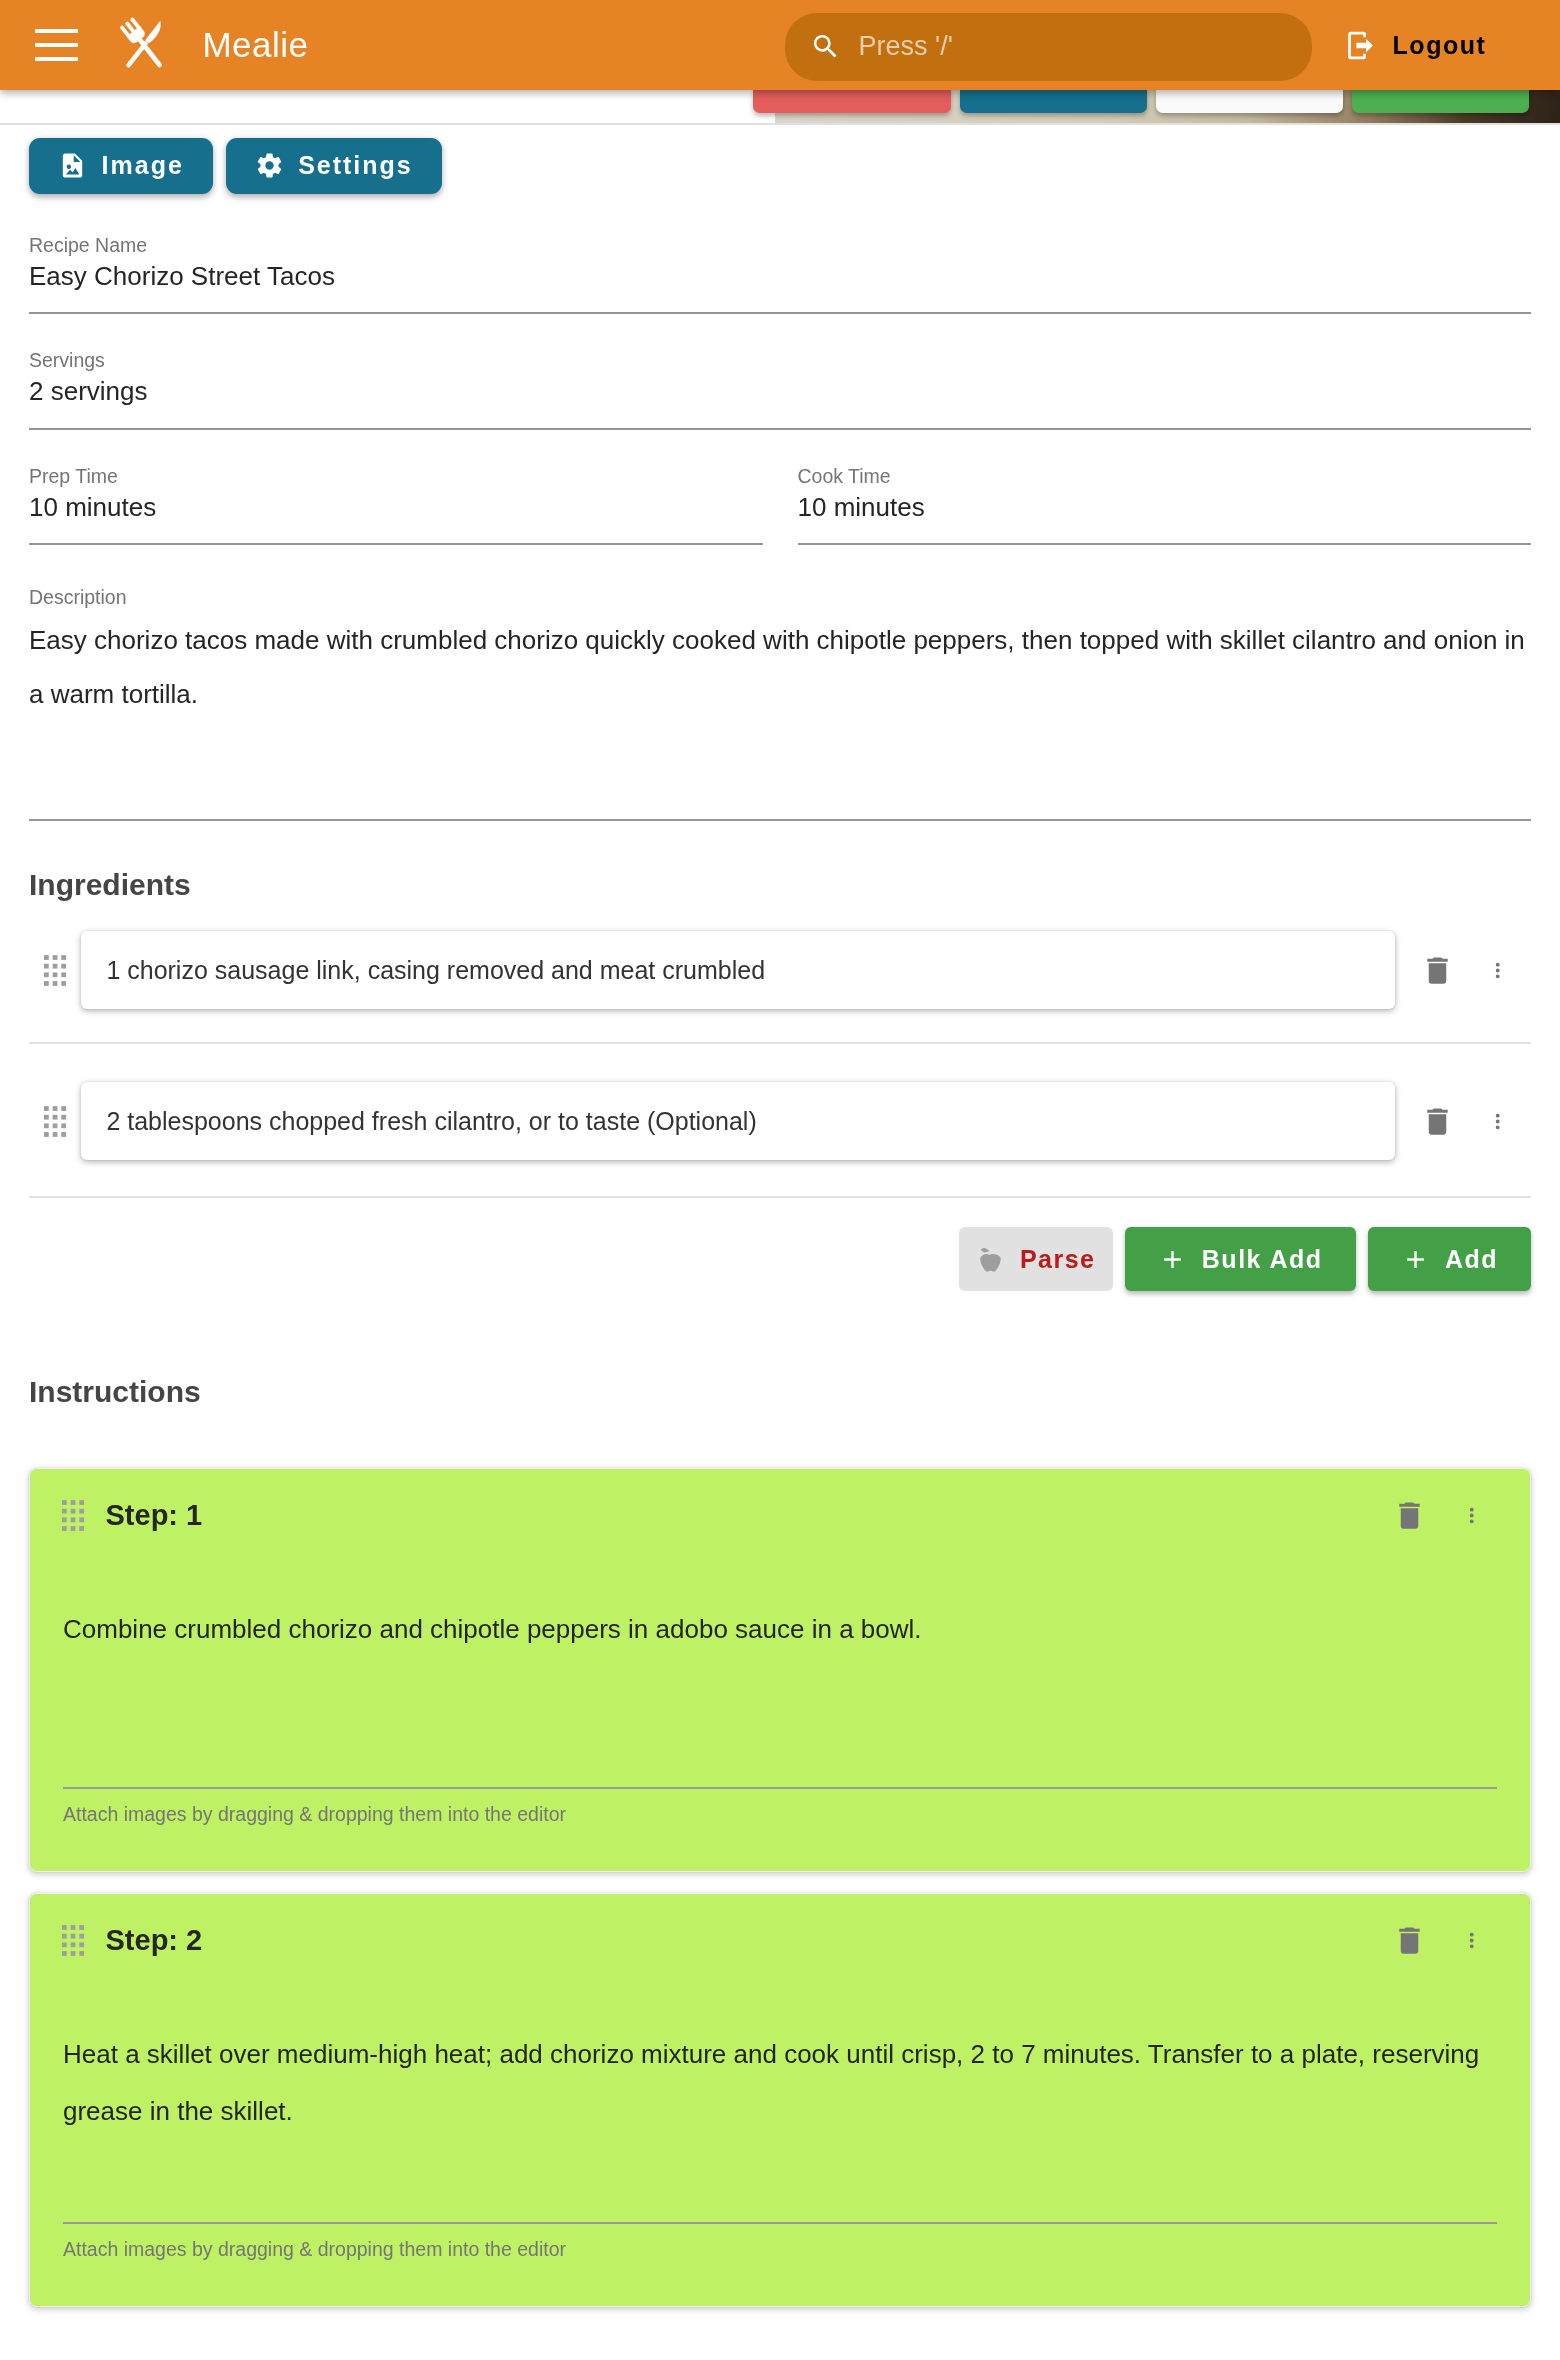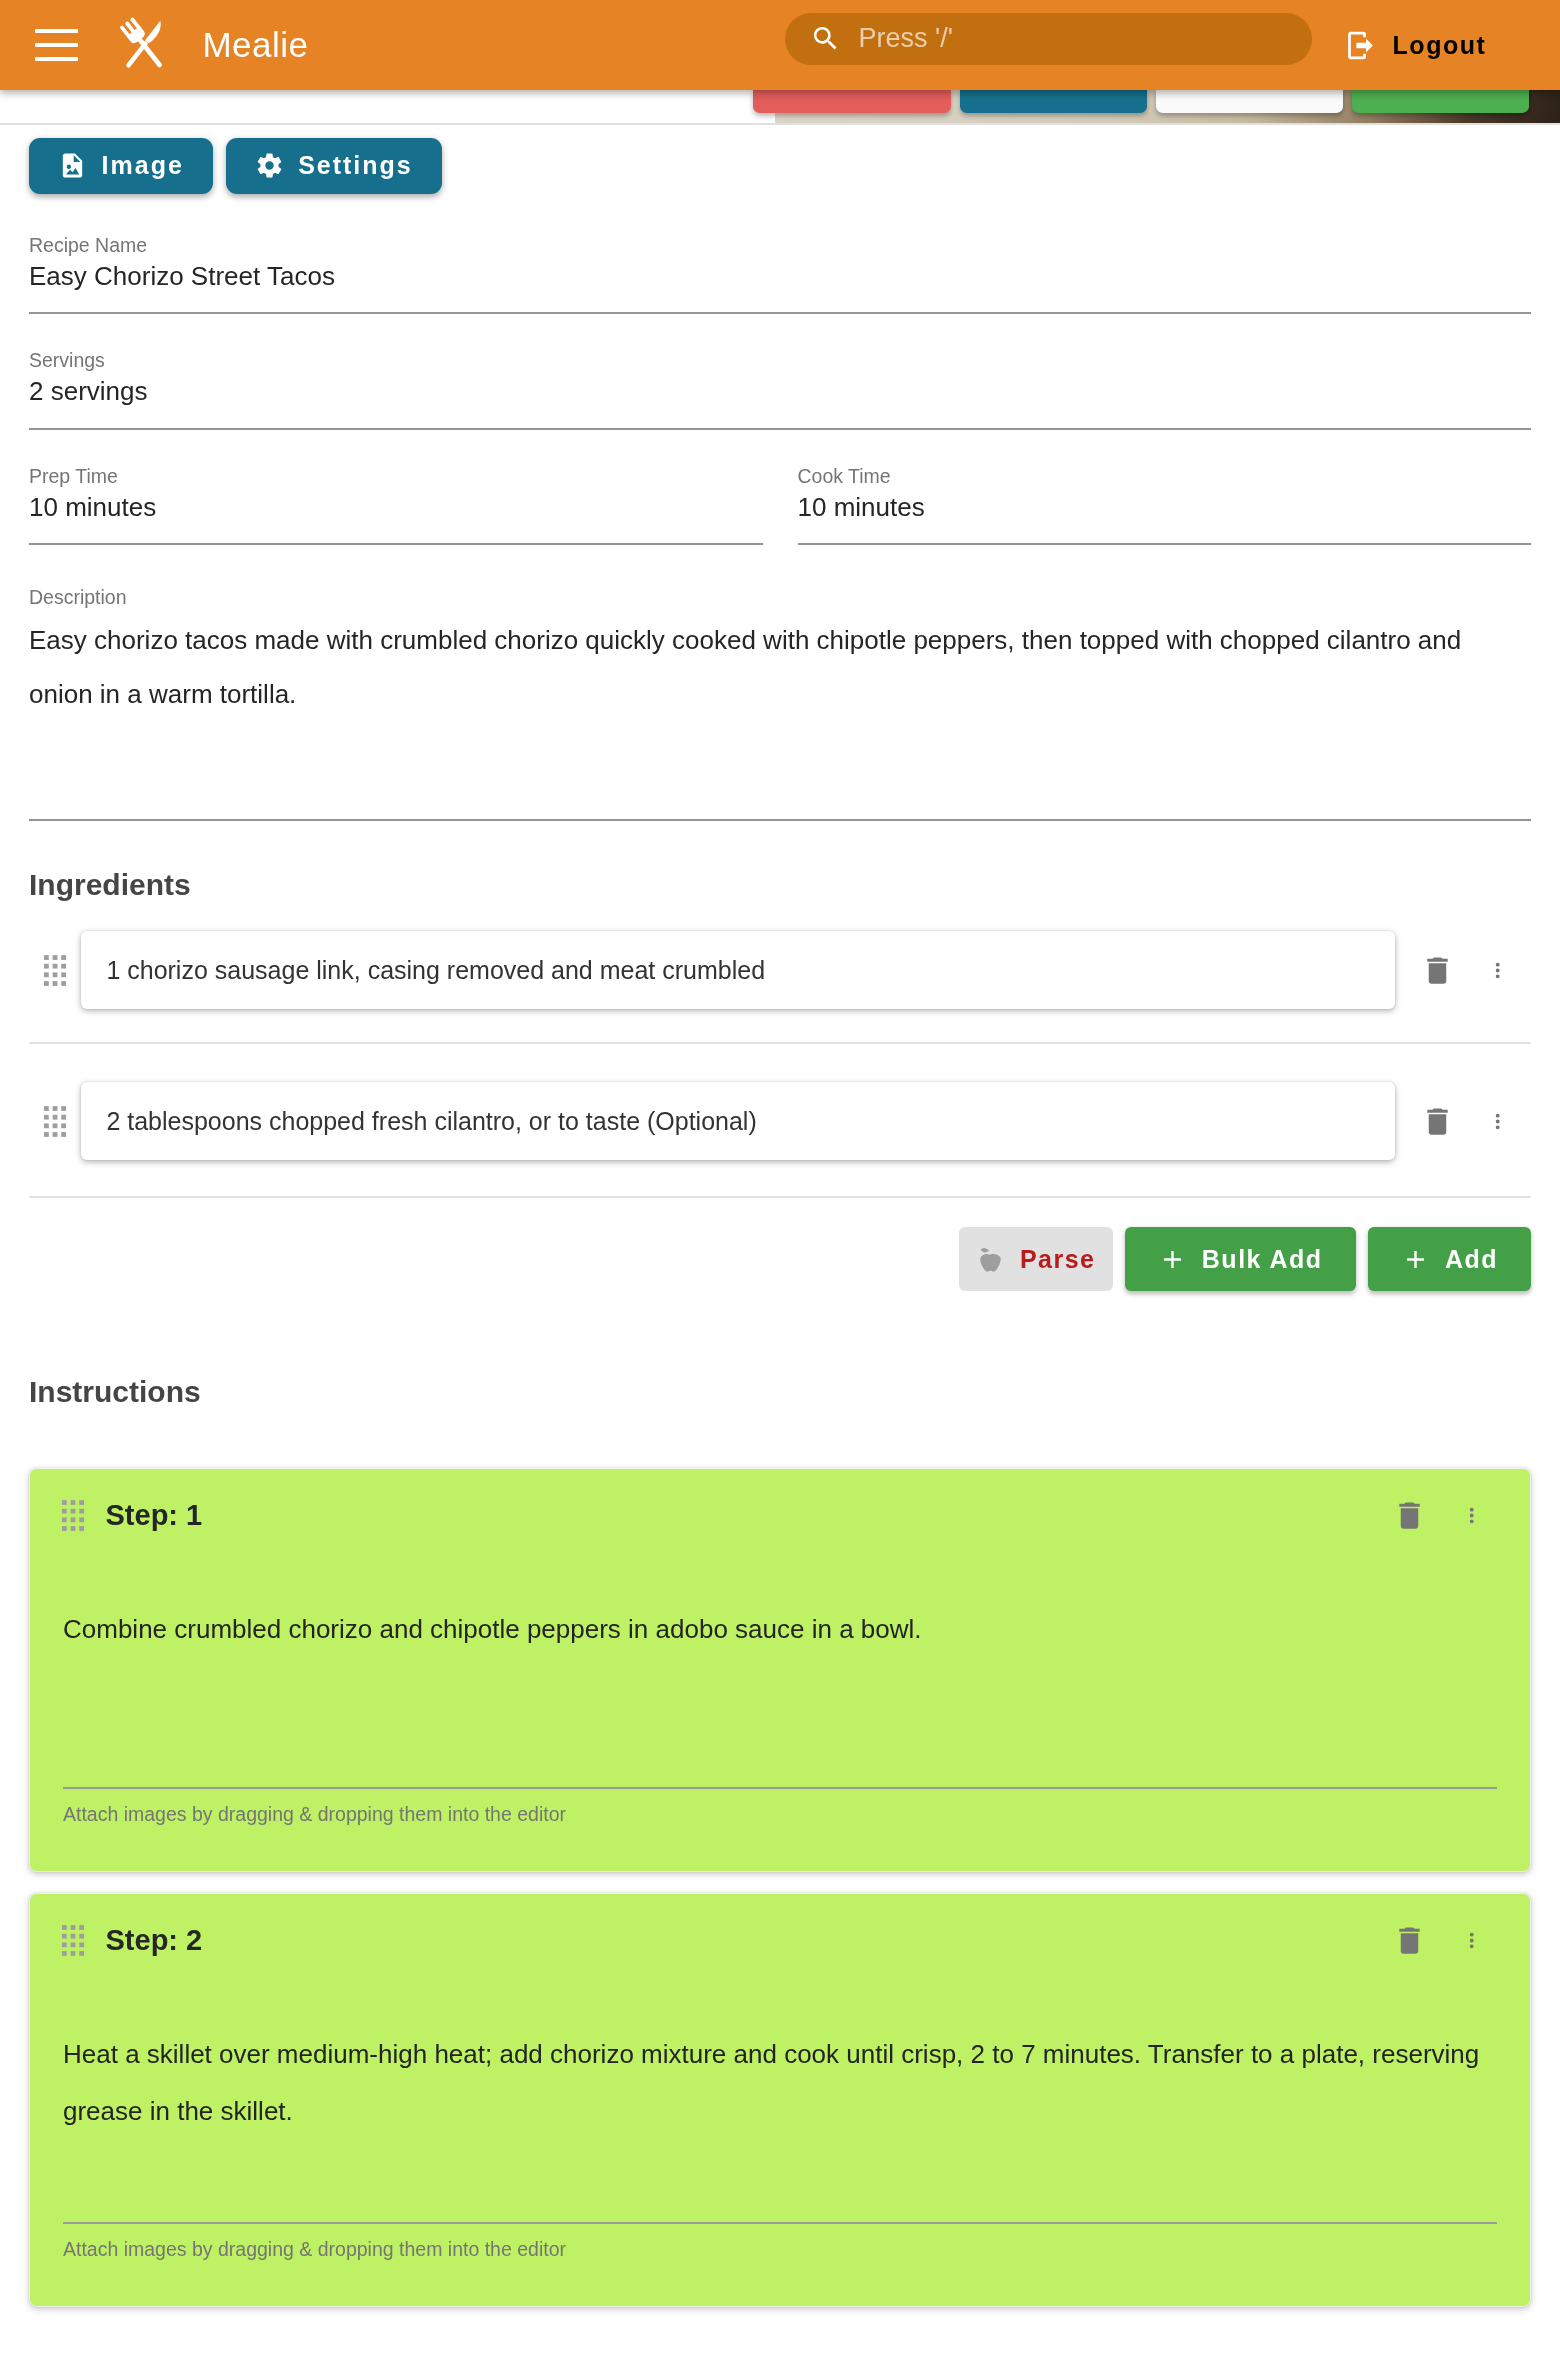--- a/index.html
+++ b/index.html
@@ -12,21 +12,21 @@
   .appbar {
     position:relative; height:90px; background:#E58325;
     display:flex; align-items:center;
     box-shadow:0 2.9px 7.8px rgba(0,0,0,0.32); z-index:10;
   }
   .hamburger { margin-left:35px; width:43px; height:33px; display:flex; flex-direction:column; justify-content:space-between; cursor:pointer; }
   .hamburger span { display:block; height:4.9px; background:#fff; border-radius:1px; }
   .logo { margin-left:31px; width:70px; height:70px; }
   .app-title { margin-left:23.4px; color:#fff; font-size:35px; font-weight:500; letter-spacing:0.5px; }
   .searchbar {
-    position:absolute; left:785px; top:12.7px; width:527px; height:52px;
+    position:absolute; left:785px; top:12.7px; width:527px; height:68px;
     background:#C2700F; border-radius:32px; display:flex; align-items:center; padding:0 25px;
   }
   .searchbar svg { flex:0 0 auto; }
   .searchbar input {
     flex:1; margin-left:17.6px; background:transparent; border:none; outline:none;
     font-family:inherit; font-size:27px; color:#fff;
   }
   .searchbar input::placeholder { color:rgba(255,255,255,0.65); }
   .logout { position:absolute; left:1344px; top:0; height:90px; display:flex; align-items:center; cursor:pointer; }
   .logout .lbl { margin-left:15.6px; color:#000000; font-size:25px; font-weight:700; letter-spacing:1.5px; }
@@ -186,21 +186,21 @@
       <div class="fvalue">10 minutes</div>
     </div>
     <div class="field">
       <div class="flabel">Cook Time</div>
       <div class="fvalue">10 minutes</div>
     </div>
   </div>
 
   <div class="field desc" style="margin-top:41px;">
     <div class="flabel">Description</div>
-    <div class="fvalue">Easy chorizo tacos made with crumbled chorizo quickly cooked with chipotle peppers, then topped with chopped cilantro and onion in a warm tortilla.</div>
+    <div class="fvalue">Easy chorizo tacos made with crumbled chorizo quickly cooked with chipotle peppers, then topped with skillet cilantro and onion in a warm tortilla.</div>
   </div>
 
   <h2 class="section-heading">Ingredients</h2>
 
   <div class="ing-row">
     <svg class="drag-handle" width="25" height="33" viewBox="0 0 26 34">
       <g fill="#9E9E9E">
         <rect x="1" y="1" width="5" height="5"></rect>
           <rect x="10" y="1" width="5" height="5"></rect>
           <rect x="19" y="1" width="5" height="5"></rect>

